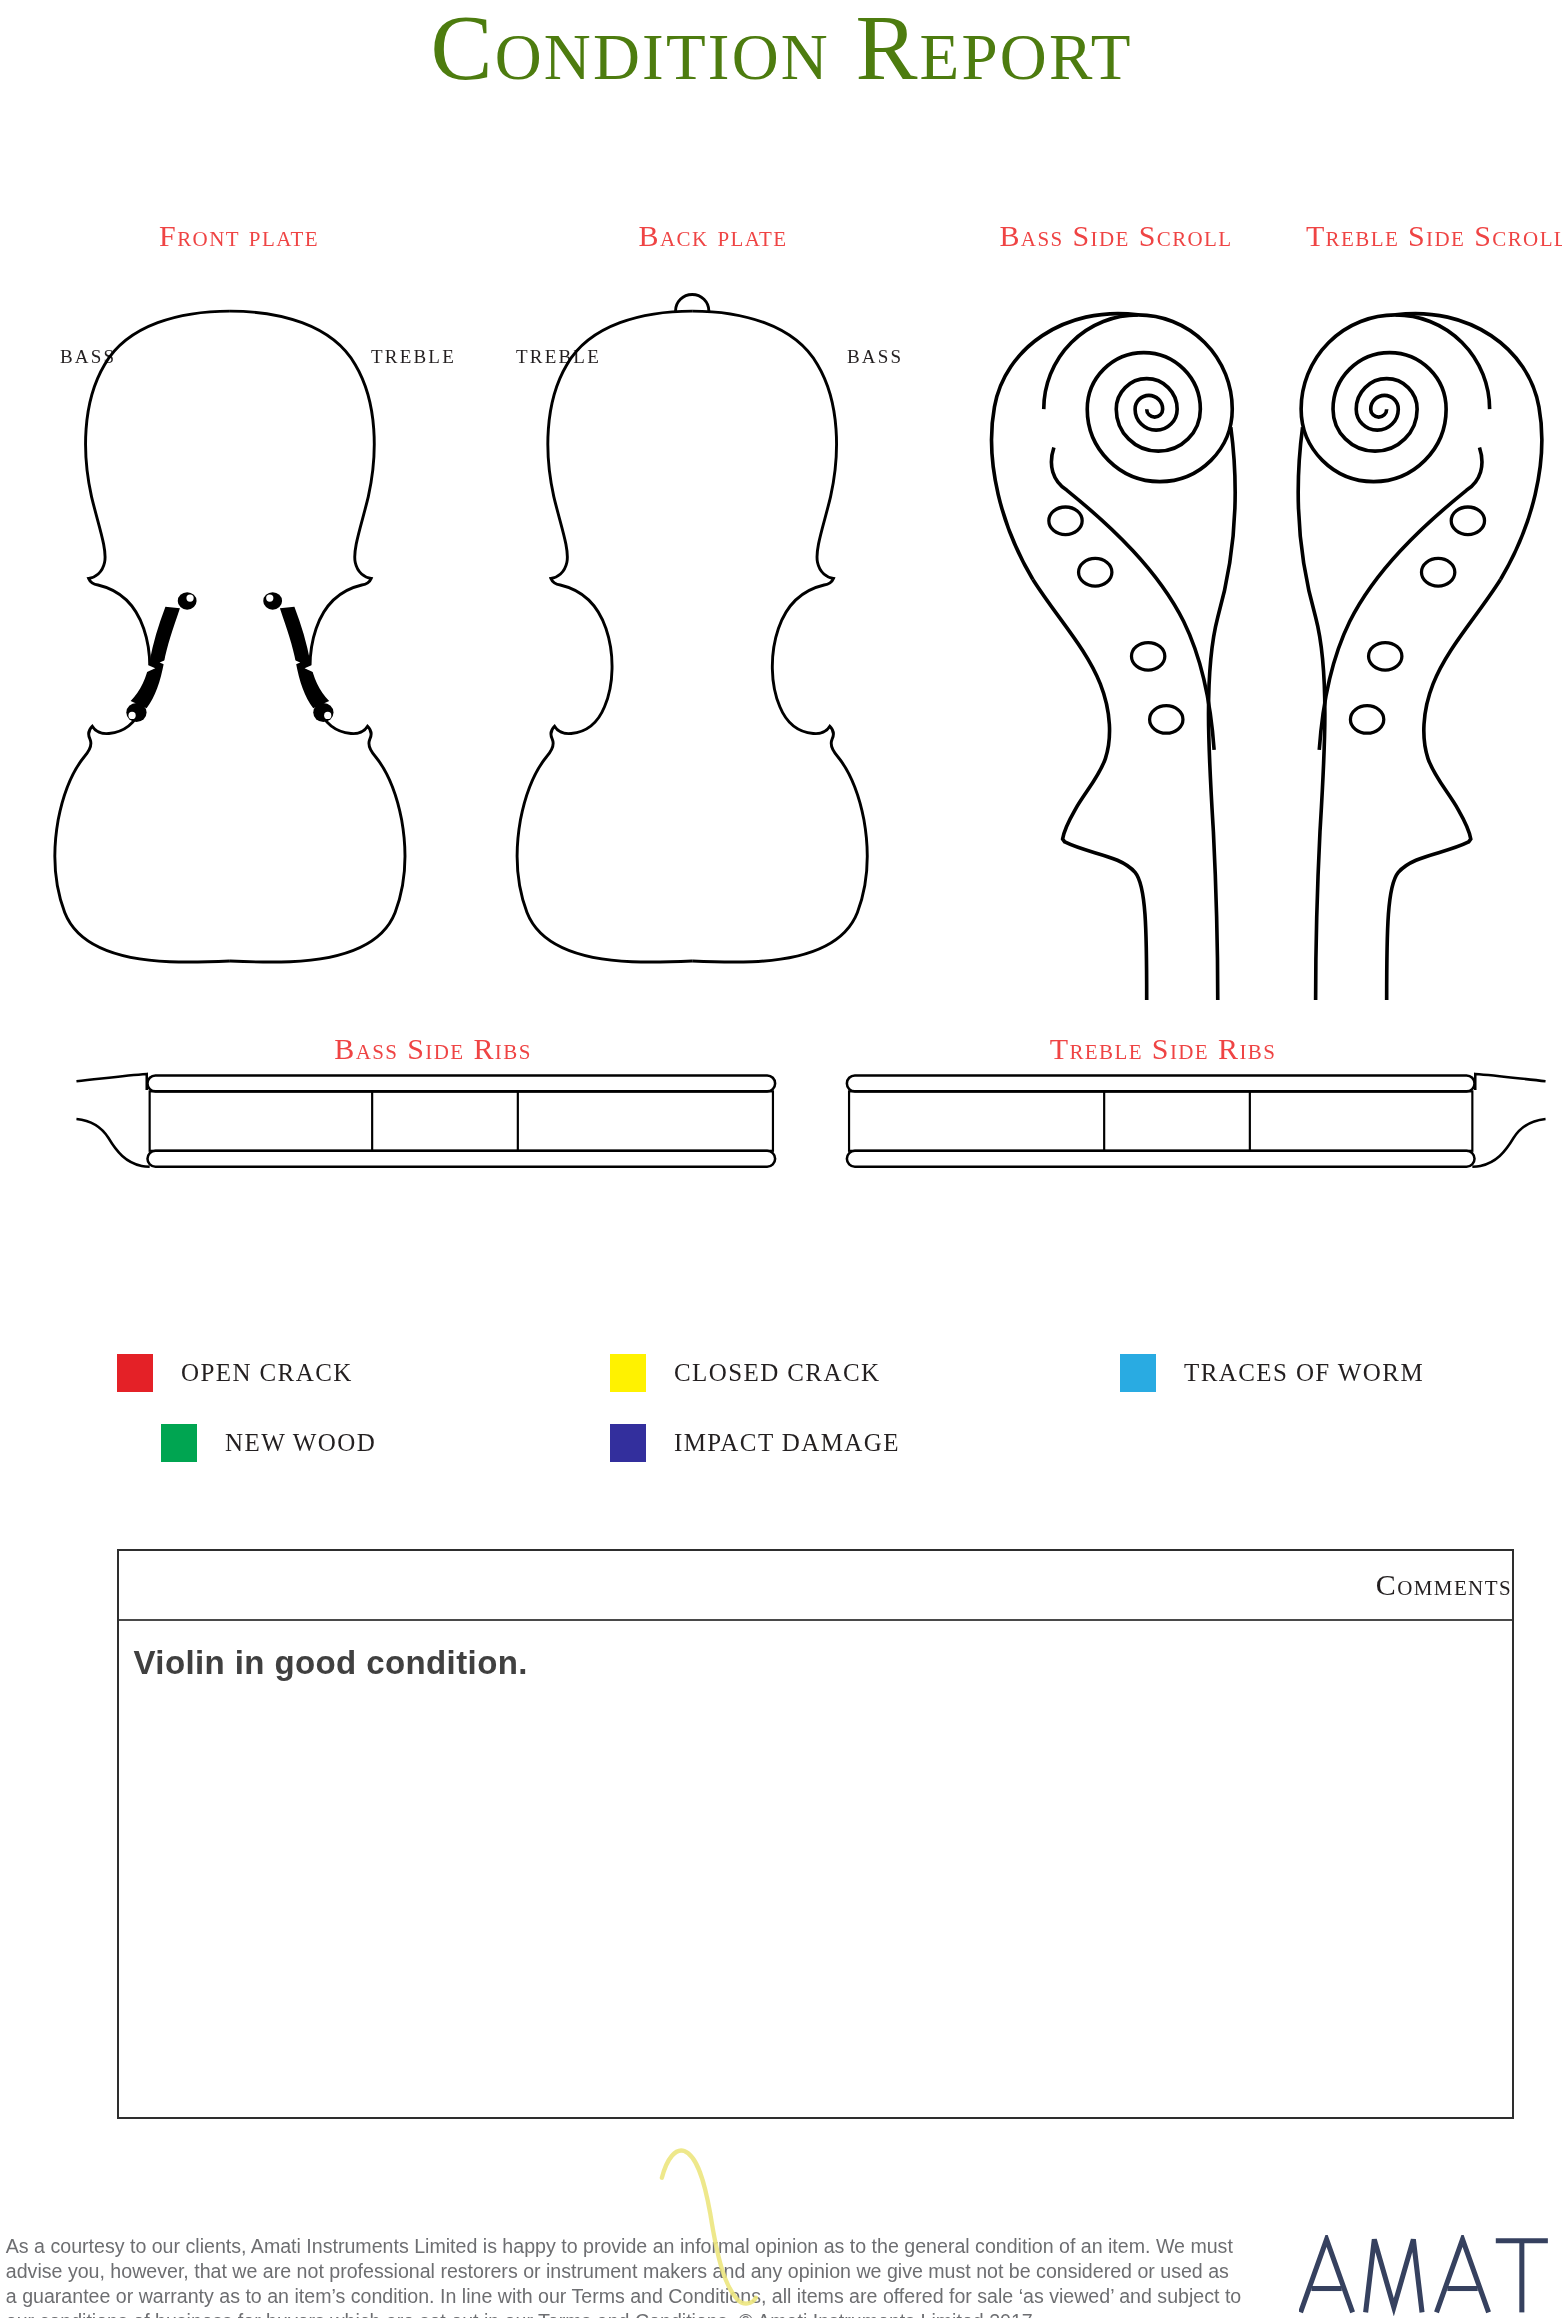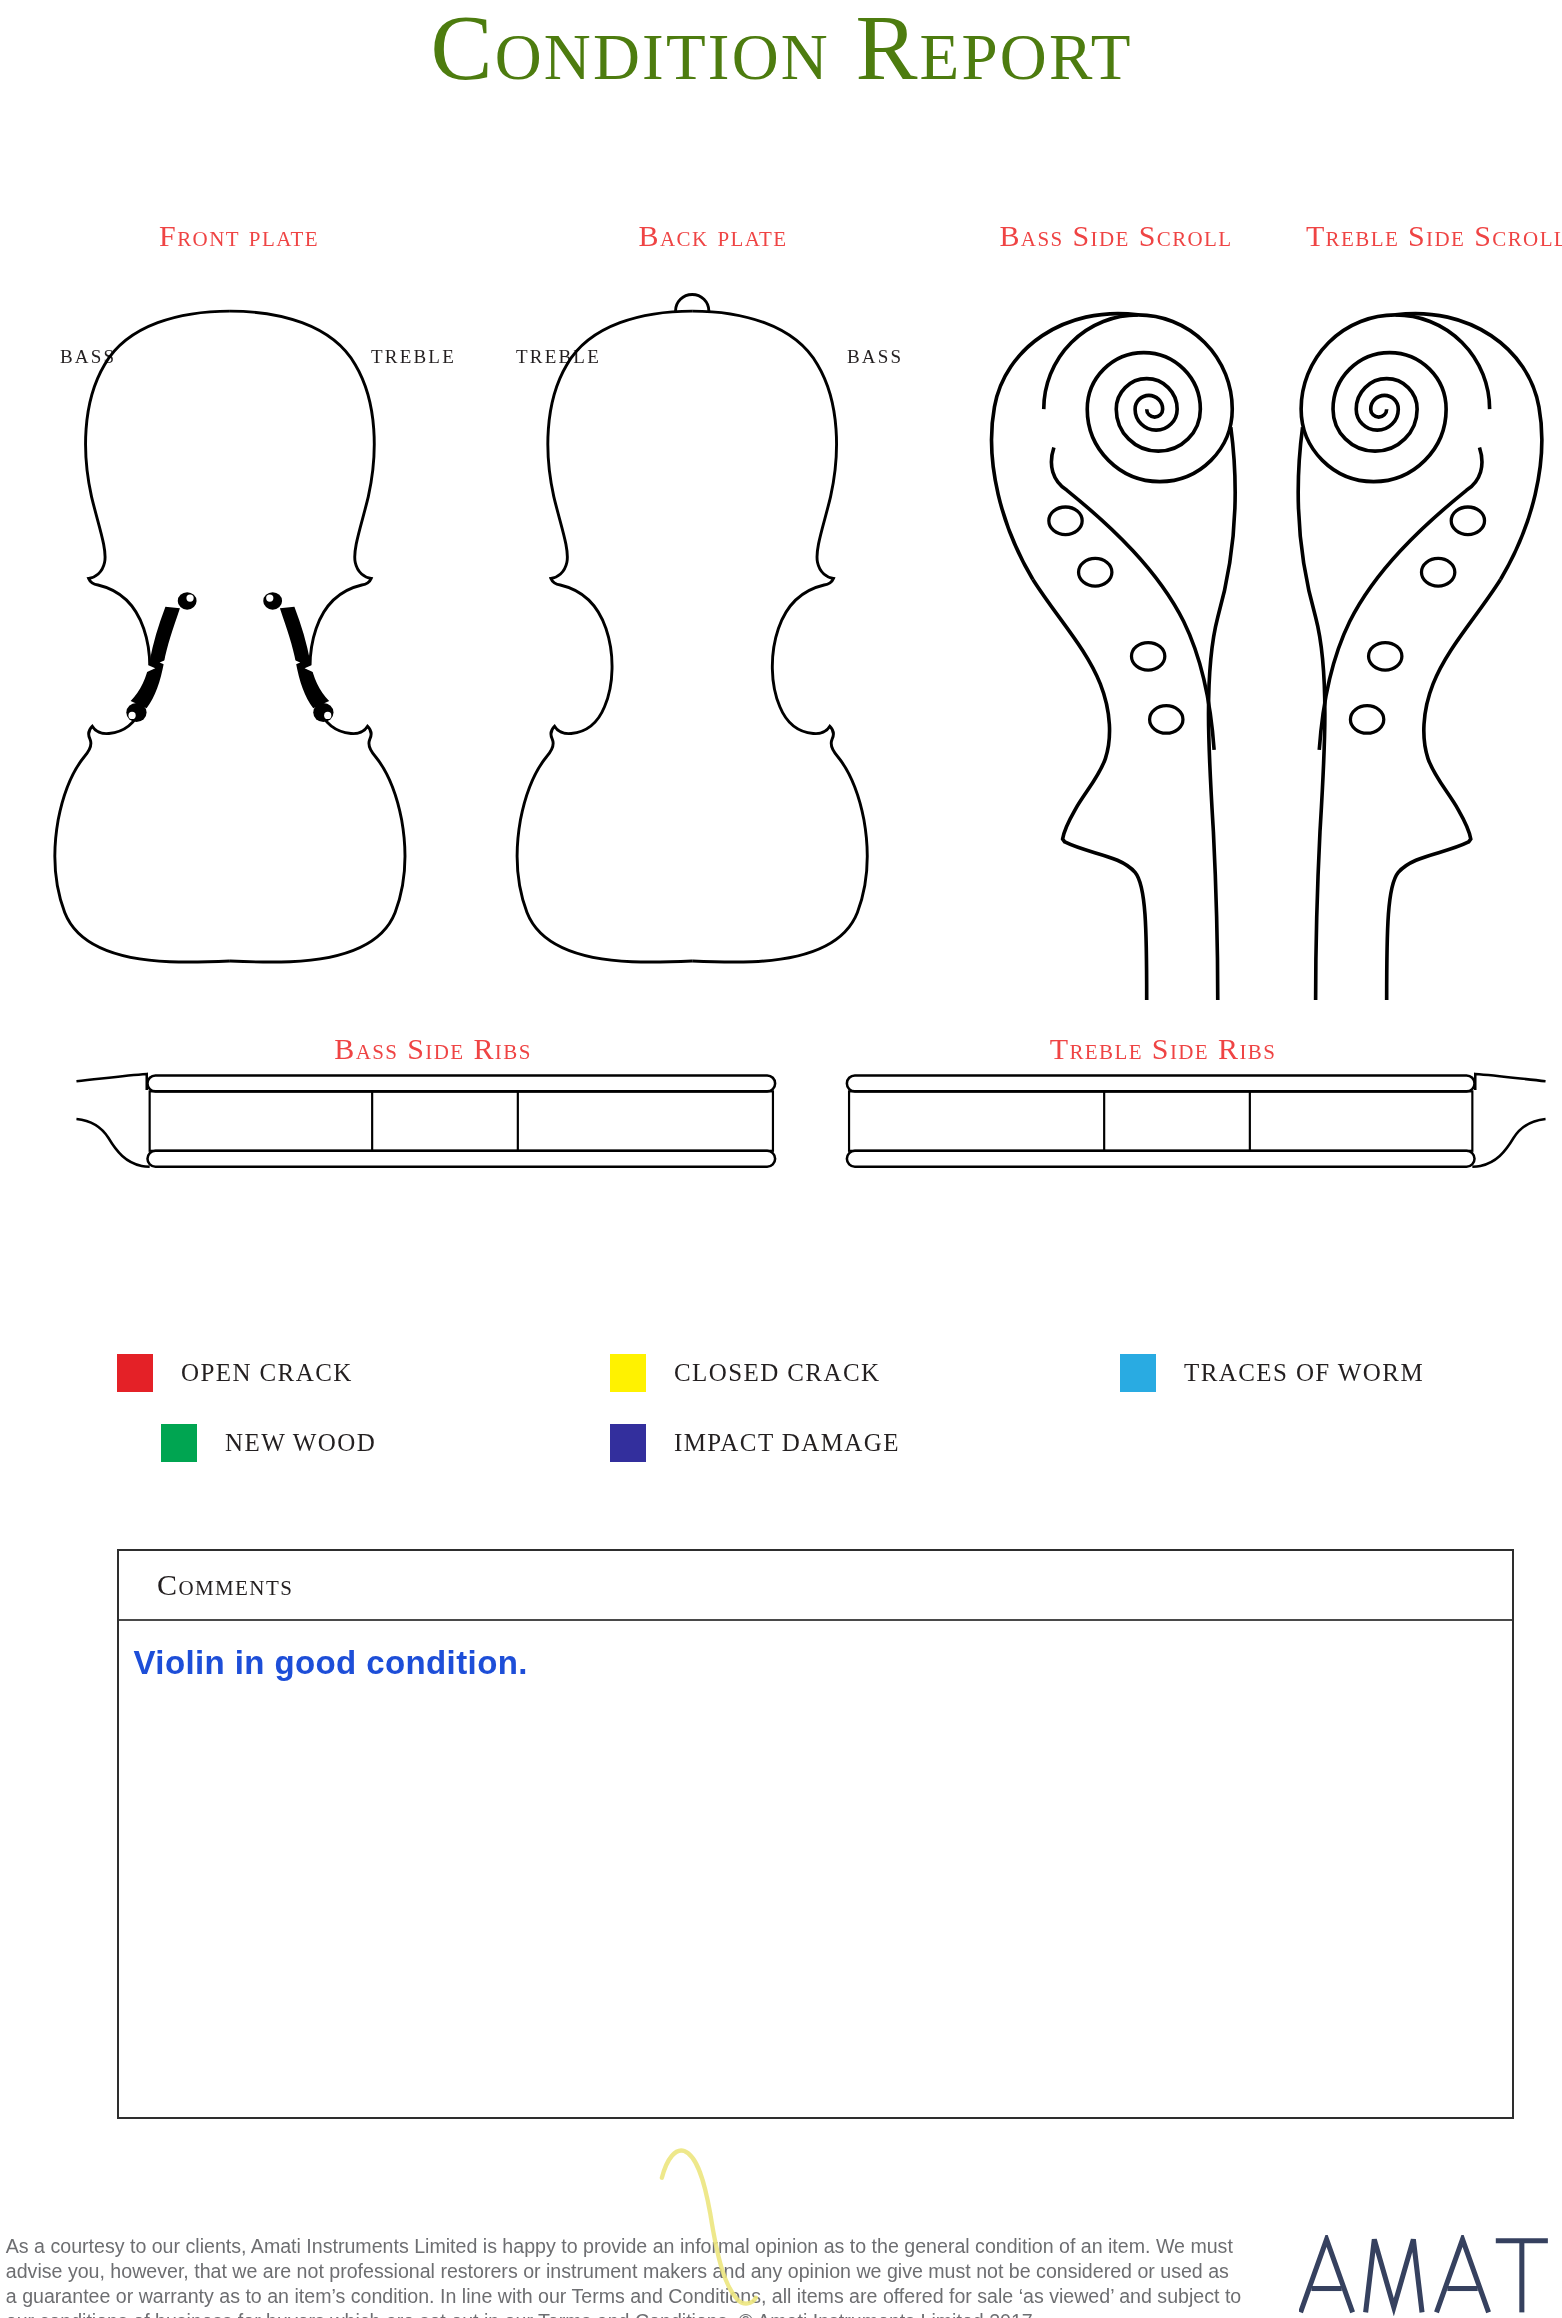--- a/index.html
+++ b/index.html
@@ -30,30 +30,30 @@
     width:36px;height:38px;display:inline-block;flex:0 0 auto;
   }
   .legend-label{
     font-size:25px;letter-spacing:1.4px;color:#231f20;white-space:nowrap;
   }
   .comments-box{
     left:117px;top:1549px;width:1397px;height:570px;
     border:2.2px solid #2e2e2e;box-sizing:border-box;background:#ffffff;
   }
   .comments-header{
-    height:68px;border-bottom:2.9px solid #4a4a4a;display:flex;align-items:center;
+    height:68px;border-bottom:2.9px solid #4a4a4a;display:flex;align-items:center;justify-content:flex-end;
   }
   .comments-header-text{
     font-size:30px;font-variant:small-caps;letter-spacing:1.4px;color:#231f20;
     padding-left:38px;
   }
   .comments-body{
     padding:23px 17.4px 0 14.5px;
     font-family:"Liberation Sans",sans-serif;font-weight:700;
-    font-size:33px;color:#1d4ed8;letter-spacing:0.4px;
+    font-size:33px;color:#404040;letter-spacing:0.4px;
   }
   .footer-text{
     left:5.8px;top:2234px;width:1551px;
     font-family:"Liberation Sans",sans-serif;font-size:19.6px;line-height:25px;
     color:#6d6e71;
   }
   .footer-text div{white-space:nowrap;}
   .amati-logo{left:1299px;top:2235px;color:#36415f;}
 </style>
 </head>

